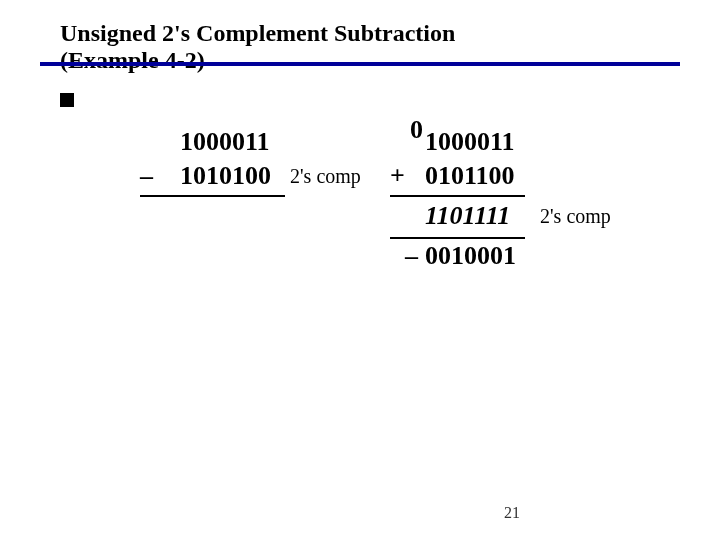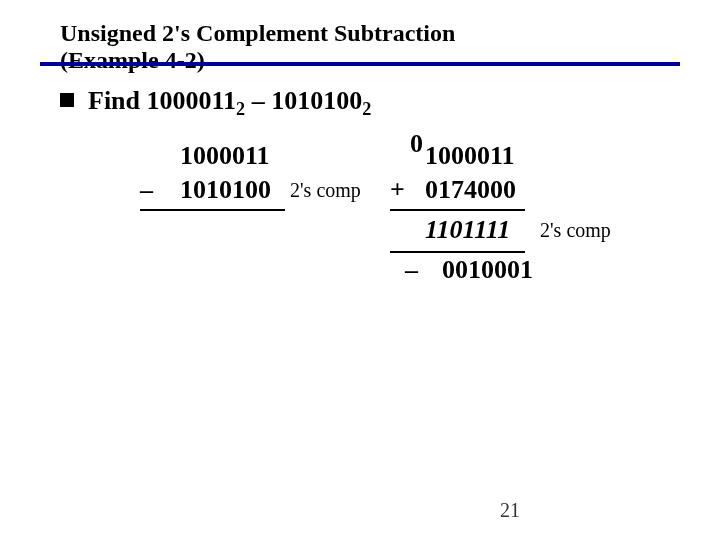--- a/index.html
+++ b/index.html
@@ -73,21 +73,21 @@
   .l-top     { left: 80px;  top: 12px; }
   .r-top     { left: 325px; top: 12px; }
   .l-minus   { left: 40px;  top: 46px; }
   .l-bot     { left: 80px;  top: 46px; }
   .arrow     { left: 190px; top: 50px; font-size: 20px; font-weight: normal; }
   .r-plus    { left: 290px; top: 46px; }
   .r-bot     { left: 325px; top: 46px; }
   .r-sum     { left: 325px; top: 86px; font-style: italic; }
   .note2     { left: 440px; top: 90px; font-size: 20px; font-weight: normal; }
   .neg       { left: 305px; top: 126px; }
-  .final     { left: 342px; top: 126px; }
+  .final     { left: 325px; top: 126px; }
   .uline-l {
     position: absolute;
     left: 40px; top: 80px;
     width: 145px;
     border-top: 2px solid #000;
   }
   .uline-r1 {
     position: absolute;
     left: 290px; top: 80px;
     width: 135px;
@@ -96,50 +96,47 @@
   .uline-r2 {
     position: absolute;
     left: 290px; top: 122px;
     width: 135px;
     border-top: 2px solid #000;
   }
   .pagenum {
     position: absolute;
     bottom: 18px;
     right: 50px;
-    font-size: 20px;
+    font-size: 16px;
     color: #333;
   }
 </style>
 </head>
 <body>
 
 <div class="slide">
 
   <div class="title">Unsigned 2's Complement Subtraction (Example 4-2)</div>
   <div class="rule"></div>
 
   <div class="body">
 
     <div class="bullet-row">
       <div class="bmark"></div>
-      <div class="btext">
-        <span>Find </span><span>1000011</span><sub>2</sub><span> – </span><span>1010100</span><sub>2</sub>
-      </div>
     </div>
 
     <div class="work">
       <span class="carry">0</span>
       <span class="l-top">1000011</span>
       <span class="r-top">1000011</span>
       <span class="l-minus">–</span>
       <span class="l-bot">1010100</span>
       <span class="arrow">2's comp</span>
       <span class="r-plus">+</span>
-      <span class="r-bot">0174000</span>
+      <span class="r-bot">0101100</span>
       <div class="uline-l"></div>
       <div class="uline-r1"></div>
       <span class="r-sum">1101111</span>
       <span class="note2">2's comp</span>
       <div class="uline-r2"></div>
       <span class="neg">–</span>
       <span class="final">0010001</span>
     </div>
 
 

